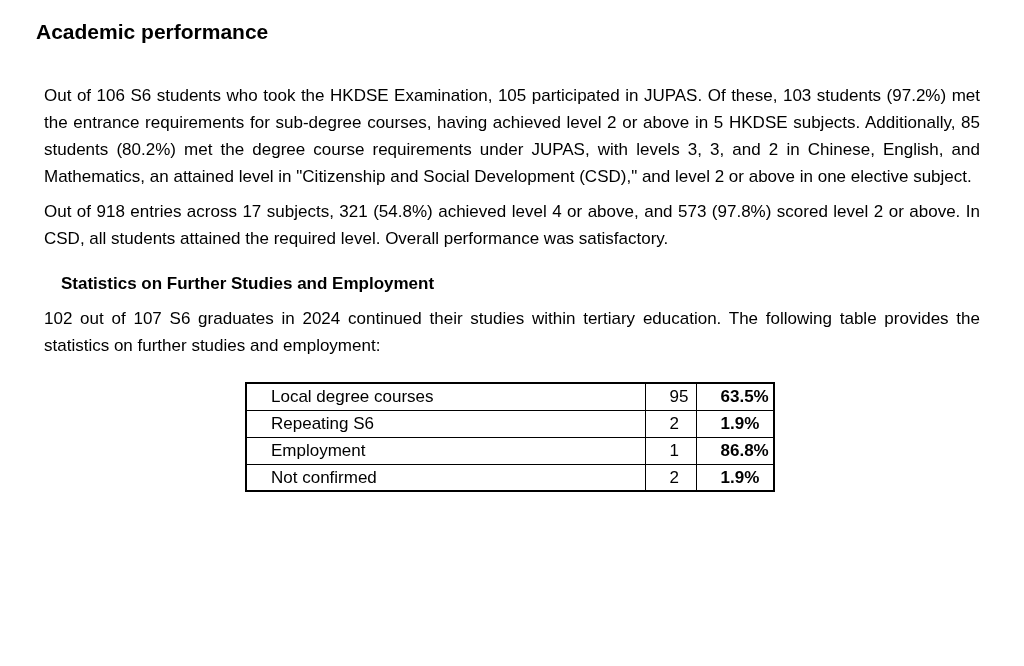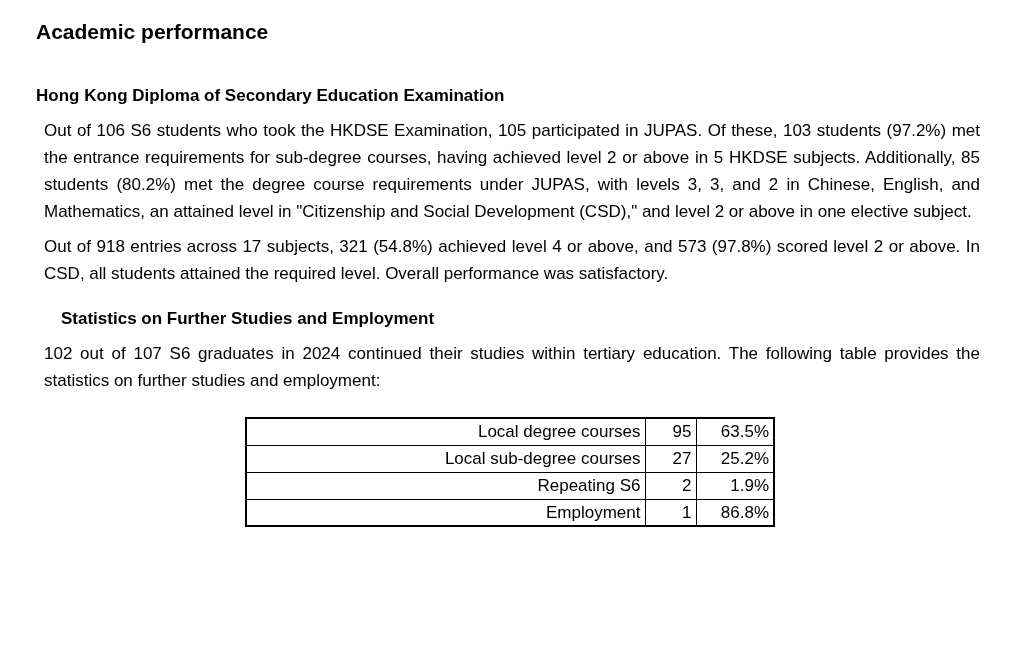--- a/index.html
+++ b/index.html
@@ -36,68 +36,66 @@
   table.stats {
     border-collapse: collapse;
     table-layout: fixed;
     width: 528px;
     margin: 23px 0 0 209px;
     border: 2px solid #000000;
   }
   table.stats td {
     border: 1.5px solid #000000;
     height: 27px;
-    padding: 0 4px 0 5px;
+    padding: 0 4px 0 24px;
     font-size: 17px;
     line-height: 25px;
     vertical-align: middle;
     white-space: nowrap;
     overflow: hidden;
-    text-align: right;
   }
   td.col-label  { width: 399px; }
   td.col-count  { width: 51px; }
-  td.col-percent{ width: 78px; }
+  td.col-percent{ width: 78px; font-weight: bold; }
 </style>
 </head>
 <body>
 
 <div class="page">
 
   <h1 class="doc-title">Academic performance</h1>
 
-  <h2 class="section-heading">Hong Kong Diploma of Secondary Education Examination</h2>
 
   <p class="body-para">Out of 106 S6 students who took the HKDSE Examination, 105 participated in JUPAS. Of these, 103 students (97.2%) met the entrance requirements for sub-degree courses, having achieved level 2 or above in 5 HKDSE subjects. Additionally, 85 students (80.2%) met the degree course requirements under JUPAS, with levels 3, 3, and 2 in Chinese, English, and Mathematics, an attained level in "Citizenship and Social Development (CSD)," and level 2 or above in one elective subject.</p>
 
   <p class="body-para">Out of 918 entries across 17 subjects, 321 (54.8%) achieved level 4 or above, and 573 (97.8%) scored level 2 or above. In CSD, all students attained the required level. Overall performance was satisfactory.</p>
 
 
   <h2 class="section-heading spaced">Statistics on Further Studies and Employment</h2>
 
   <p class="body-para">102 out of 107 S6 graduates in 2024 continued their studies within tertiary education. The following table provides the statistics on further studies and employment:</p>
 
   <table class="stats">
     <tbody>
       <tr>
         <td class="col-label">Local degree courses</td>
         <td class="col-count">95</td>
         <td class="col-percent">63.5%</td>
       </tr>
       <tr>
-        <td class="col-label">Local sub-degree courses</td>
-        <td class="col-count">27</td>
-        <td class="col-percent">25.2%</td>
-      </tr>
-      <tr>
         <td class="col-label">Repeating S6</td>
         <td class="col-count">2</td>
         <td class="col-percent">1.9%</td>
       </tr>
       <tr>
         <td class="col-label">Employment</td>
         <td class="col-count">1</td>
         <td class="col-percent">86.8%</td>
       </tr>
+      <tr>
+        <td class="col-label">Not confirmed</td>
+        <td class="col-count">2</td>
+        <td class="col-percent">1.9%</td>
+      </tr>
     </tbody>
   </table>
 
 </div>
 
 </body></html>

